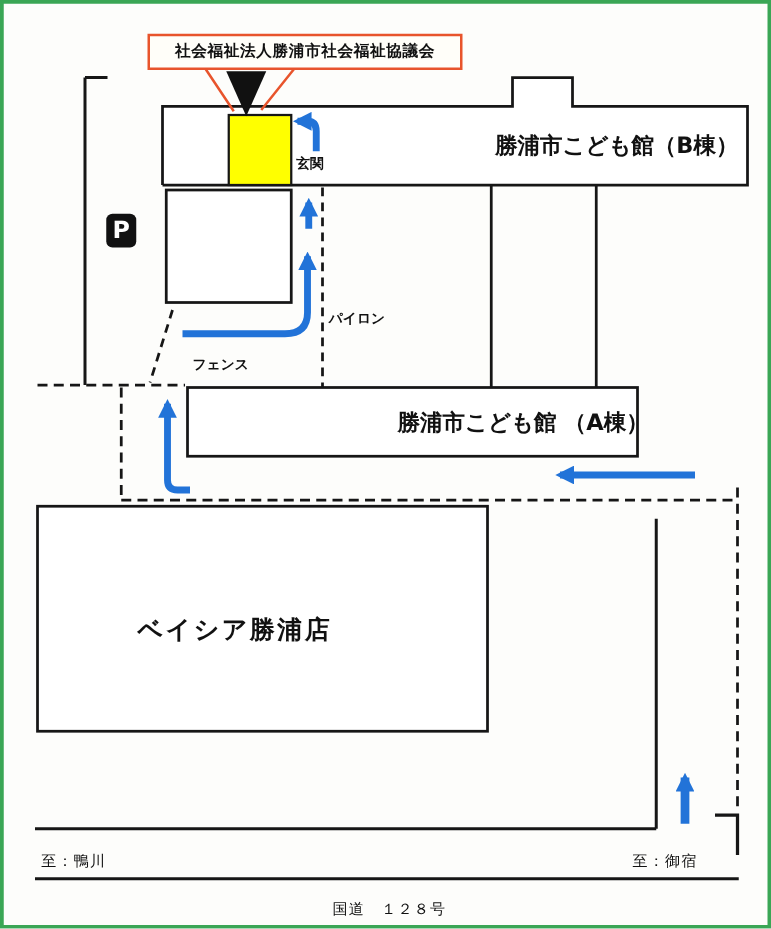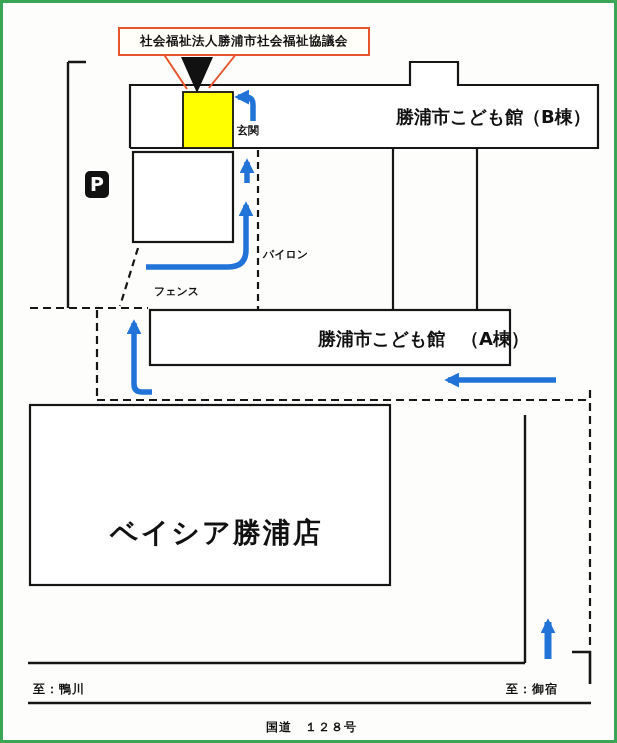--- a/index.html
+++ b/index.html
@@ -8,33 +8,33 @@
     width:617px;height:743px;
     background:#fdfdfb;
     overflow:hidden;
     font-family:"DejaVu Sans","Liberation Sans",sans-serif;
     color:#111;
   }
   .map-root svg{position:absolute;left:0;top:0;}
   .label{position:absolute;white-space:nowrap;line-height:1.1;}
   .lbl-s{font-size:11px;font-weight:600;}
   .lbl-m{font-size:18px;font-weight:600;}
-  .lbl-road{font-size:12px;font-weight:700;letter-spacing:1px;}
+  .lbl-road{font-size:12px;font-weight:400;letter-spacing:1px;}
   .callout{
     position:absolute;left:118px;top:27px;width:252px;
     border:2px solid #e8542c;background:#fffef9;
     text-align:center;font-size:12.5px;font-weight:bold;
     padding:4px 0;box-sizing:border-box;letter-spacing:0.5px;
   }
   .parking{
     position:absolute;left:85px;top:171px;width:24px;height:27px;
     background:#111;color:#fff;border-radius:5px;
     font-size:19px;font-weight:bold;text-align:center;line-height:27px;
   }
-  .store-name{font-size:28px;font-weight:bold;letter-spacing:2px;margin-top:26px;}
+  .store-name{font-size:20px;font-weight:bold;letter-spacing:2px;}
 </style>
 </head>
 <body>
 
 <div class="map-root">
 
   <svg width="617" height="743" viewBox="0 0 617 743">
     <defs>
       <marker id="arrowB" markerUnits="userSpaceOnUse" markerWidth="15" markerHeight="15" viewBox="0 0 10 10" refX="7.5" refY="5" orient="auto">
         <path d="M0,0 L10,5 L0,10 Z" fill="#2273d8"></path>
@@ -88,21 +88,21 @@
 
   <div class="label lbl-s" style="left:237px;top:125px;">玄関</div>
 
   <div class="label lbl-m" style="left:396px;top:107px;">勝浦市こども館</div>
   <div class="label lbl-m" style="left:523px;top:107px;text-align:right;">（B棟）</div>
 
   <div class="label lbl-s" style="left:263px;top:249px;">パイロン</div>
   <div class="label lbl-s" style="left:154px;top:286px;">フェンス</div>
 
   <div class="label lbl-m" style="left:318px;top:329px;">勝浦市こども館</div>
-  <div class="label lbl-m" style="left:461px;top:329px;">（A棟）</div>
+  <div class="label lbl-m" style="left:451px;top:329px;">（A棟）</div>
 
   <div class="label store-name" style="left:110px;top:492px;">ベイシア勝浦店</div>
 
   <div class="label lbl-road" style="left:33px;top:683px;">至：鴨川</div>
   <div class="label lbl-road" style="left:266px;top:721px;">国道　１２８号</div>
   <div class="label lbl-road" style="left:506px;top:683px;">至：御宿</div>
 
 </div>
 
 </body></html>

